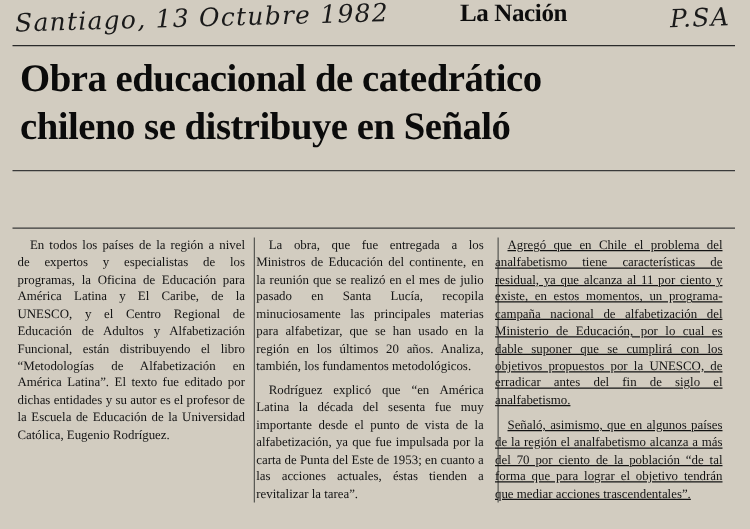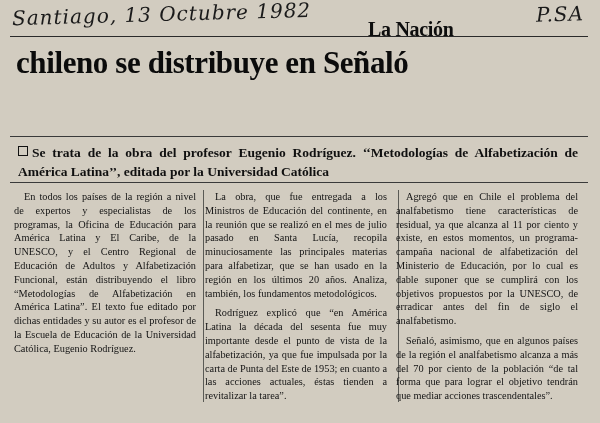--- a/index.html
+++ b/index.html
@@ -38,21 +38,21 @@
     right: 16px;
     font-family: "DejaVu Serif", serif;
     font-style: italic;
     font-size: 20px;
     color: #1a1a1a;
     letter-spacing: 1px;
     transform: rotate(-2deg);
   }
   .masthead {
     position: absolute;
-    top: 18px;
+    top: 0;
     left: 368px;
     font-family: "Liberation Serif", serif;
     font-weight: bold;
     font-size: 20px;
     color: #0d0d0d;
     letter-spacing: -0.3px;
   }
   .rule {
     position: absolute;
     left: 10px;
@@ -116,21 +116,21 @@
     text-align: justify;
     color: #141414;
     position: relative;
   }
   .col p {
     margin: 0 0 6px 0;
     text-indent: 10px;
   }
   .col.c1 { padding-top: 2px; }
   .col.c2 { padding-top: 2px; }
-  .col.c3 { padding-top: 2px; }
+  .col.c3 { padding-top: 2px; text-decoration: underline; }
   .vrule {
     position: absolute;
     top: 0;
     bottom: 10px;
     width: 0;
     border-left: 1px solid #5a5a55;
   }
   .vrule.v1 { left: 203px; top: 190px; height: 212px; }
   .vrule.v2 { left: 398px; top: 190px; height: 212px; }
 </style>
@@ -139,28 +139,26 @@
 
 <div class="page">
 
   <div class="handwrite">Santiago, 13 Octubre 1982</div>
   <div class="handwrite-right">P.SA</div>
   <div class="masthead">La Nación</div>
 
   <div class="rule top"></div>
 
   <div class="headline">
+    <div>Obra educacional de catedrático</div>
     <div>chileno se distribuye en Señaló</div>
   </div>
 
   <div class="rule mid"></div>
 
-  <div class="lead">
-    <span class="sq"></span><span>Se trata de la obra del profesor Eugenio Rodríguez. ‘‘Metodologías de Alfabetización de América Latina’’, editada por la Universidad Católica</span>
-  </div>
 
   <div class="rule under-lead"></div>
 
   <div class="vrule v1"></div>
   <div class="vrule v2"></div>
 
   <div class="cols">
     <div class="col c1">
       <p>En todos los países de la región a nivel de expertos y especialistas de los programas, la Oficina de Educación para América Latina y El Caribe, de la UNESCO, y el Centro Regional de Educación de Adultos y Alfabetización Funcional, están distribuyendo el libro “Metodologías de Alfabetización en América Latina”. El texto fue editado por dichas entidades y su autor es el profesor de la Escuela de Educación de la Universidad Católica, Eugenio Rodríguez.</p>
     </div>

